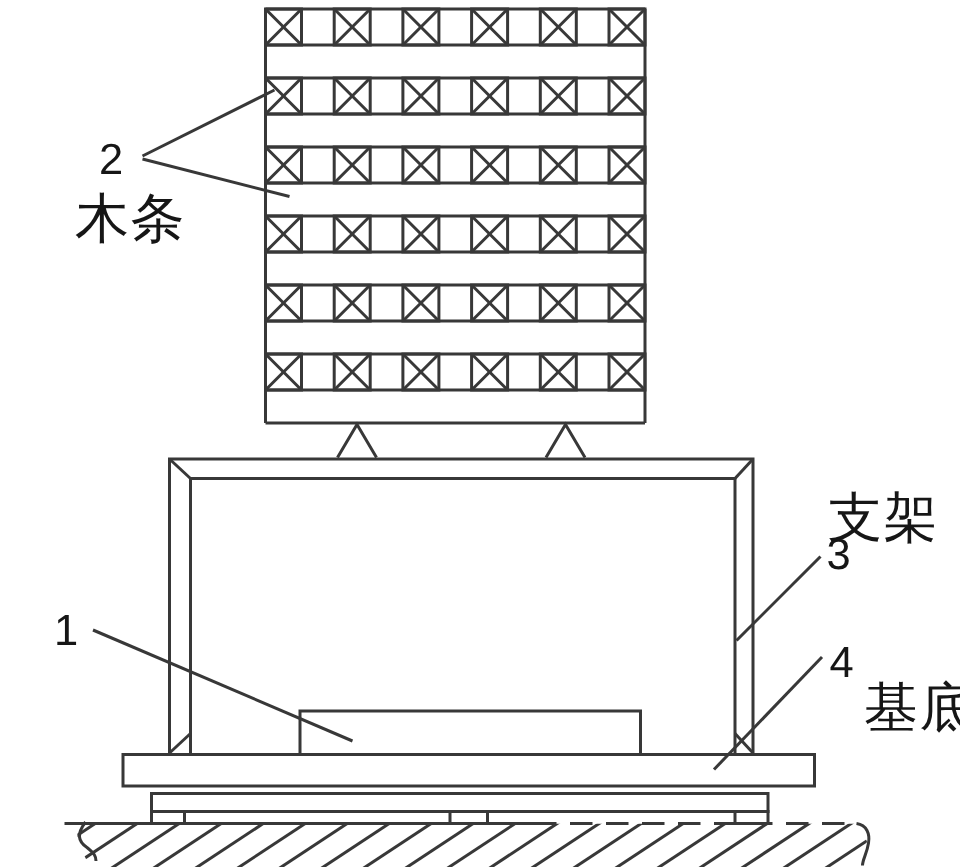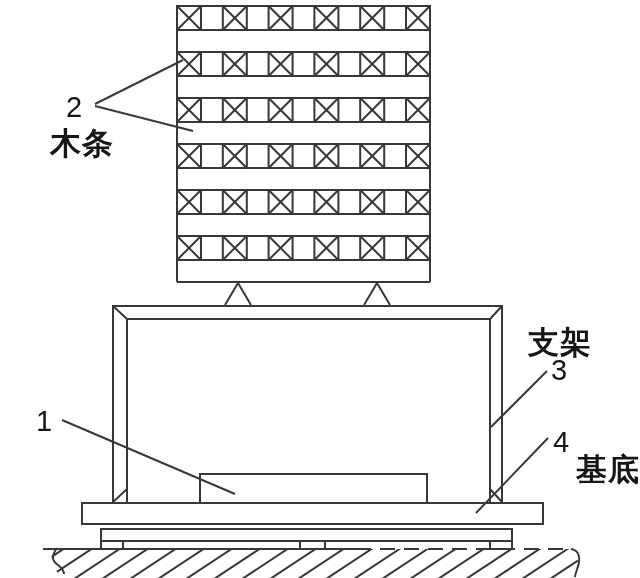--- a/index.html
+++ b/index.html
@@ -17,21 +17,21 @@
     stroke-width:2;
   }
   .label{
     position:absolute;
     color:var(--text,#161616);
     line-height:1;
     white-space:nowrap;
     user-select:none;
   }
   .num{font-size:29px;font-weight:400;}
-  .cn{font-size:31px;font-weight:700;letter-spacing:1px;}
+  .cn{font-size:36px;font-weight:400;letter-spacing:1px;}
 </style>
 </head>
 <body>
 
 <div id="fig" style="--line: #383838; --bg: #ffffff; --text: #161616;">
 
   <svg width="640" height="578" viewBox="0 0 640 578">
     <defs>
       <clipPath id="groundClip">
         <polygon points="51,549 572,549 578,561 574,578 60,578 52,562"></polygon>
@@ -226,19 +226,19 @@
       <line x1="547" y1="371" x2="491" y2="427"></line>
       <line x1="548" y1="438" x2="476" y2="513"></line>
     </g>
   </svg>
 
   <div class="label num" style="left:66px;top:93px;">2</div>
   <div class="label cn" style="left:50px;top:128px;">木条</div>
 
   <div class="label num" style="left:36px;top:407px;">1</div>
 
-  <div class="label cn" style="left:528px;top:327px;">支架</div>
+  <div class="label cn" style="left:552px;top:327px;">支架</div>
   <div class="label num" style="left:551px;top:356px;">3</div>
 
   <div class="label num" style="left:553px;top:428px;">4</div>
   <div class="label cn" style="left:536px;top:454px;margin-left:40px;">基底</div>
 
 </div>
 
 </body></html>

